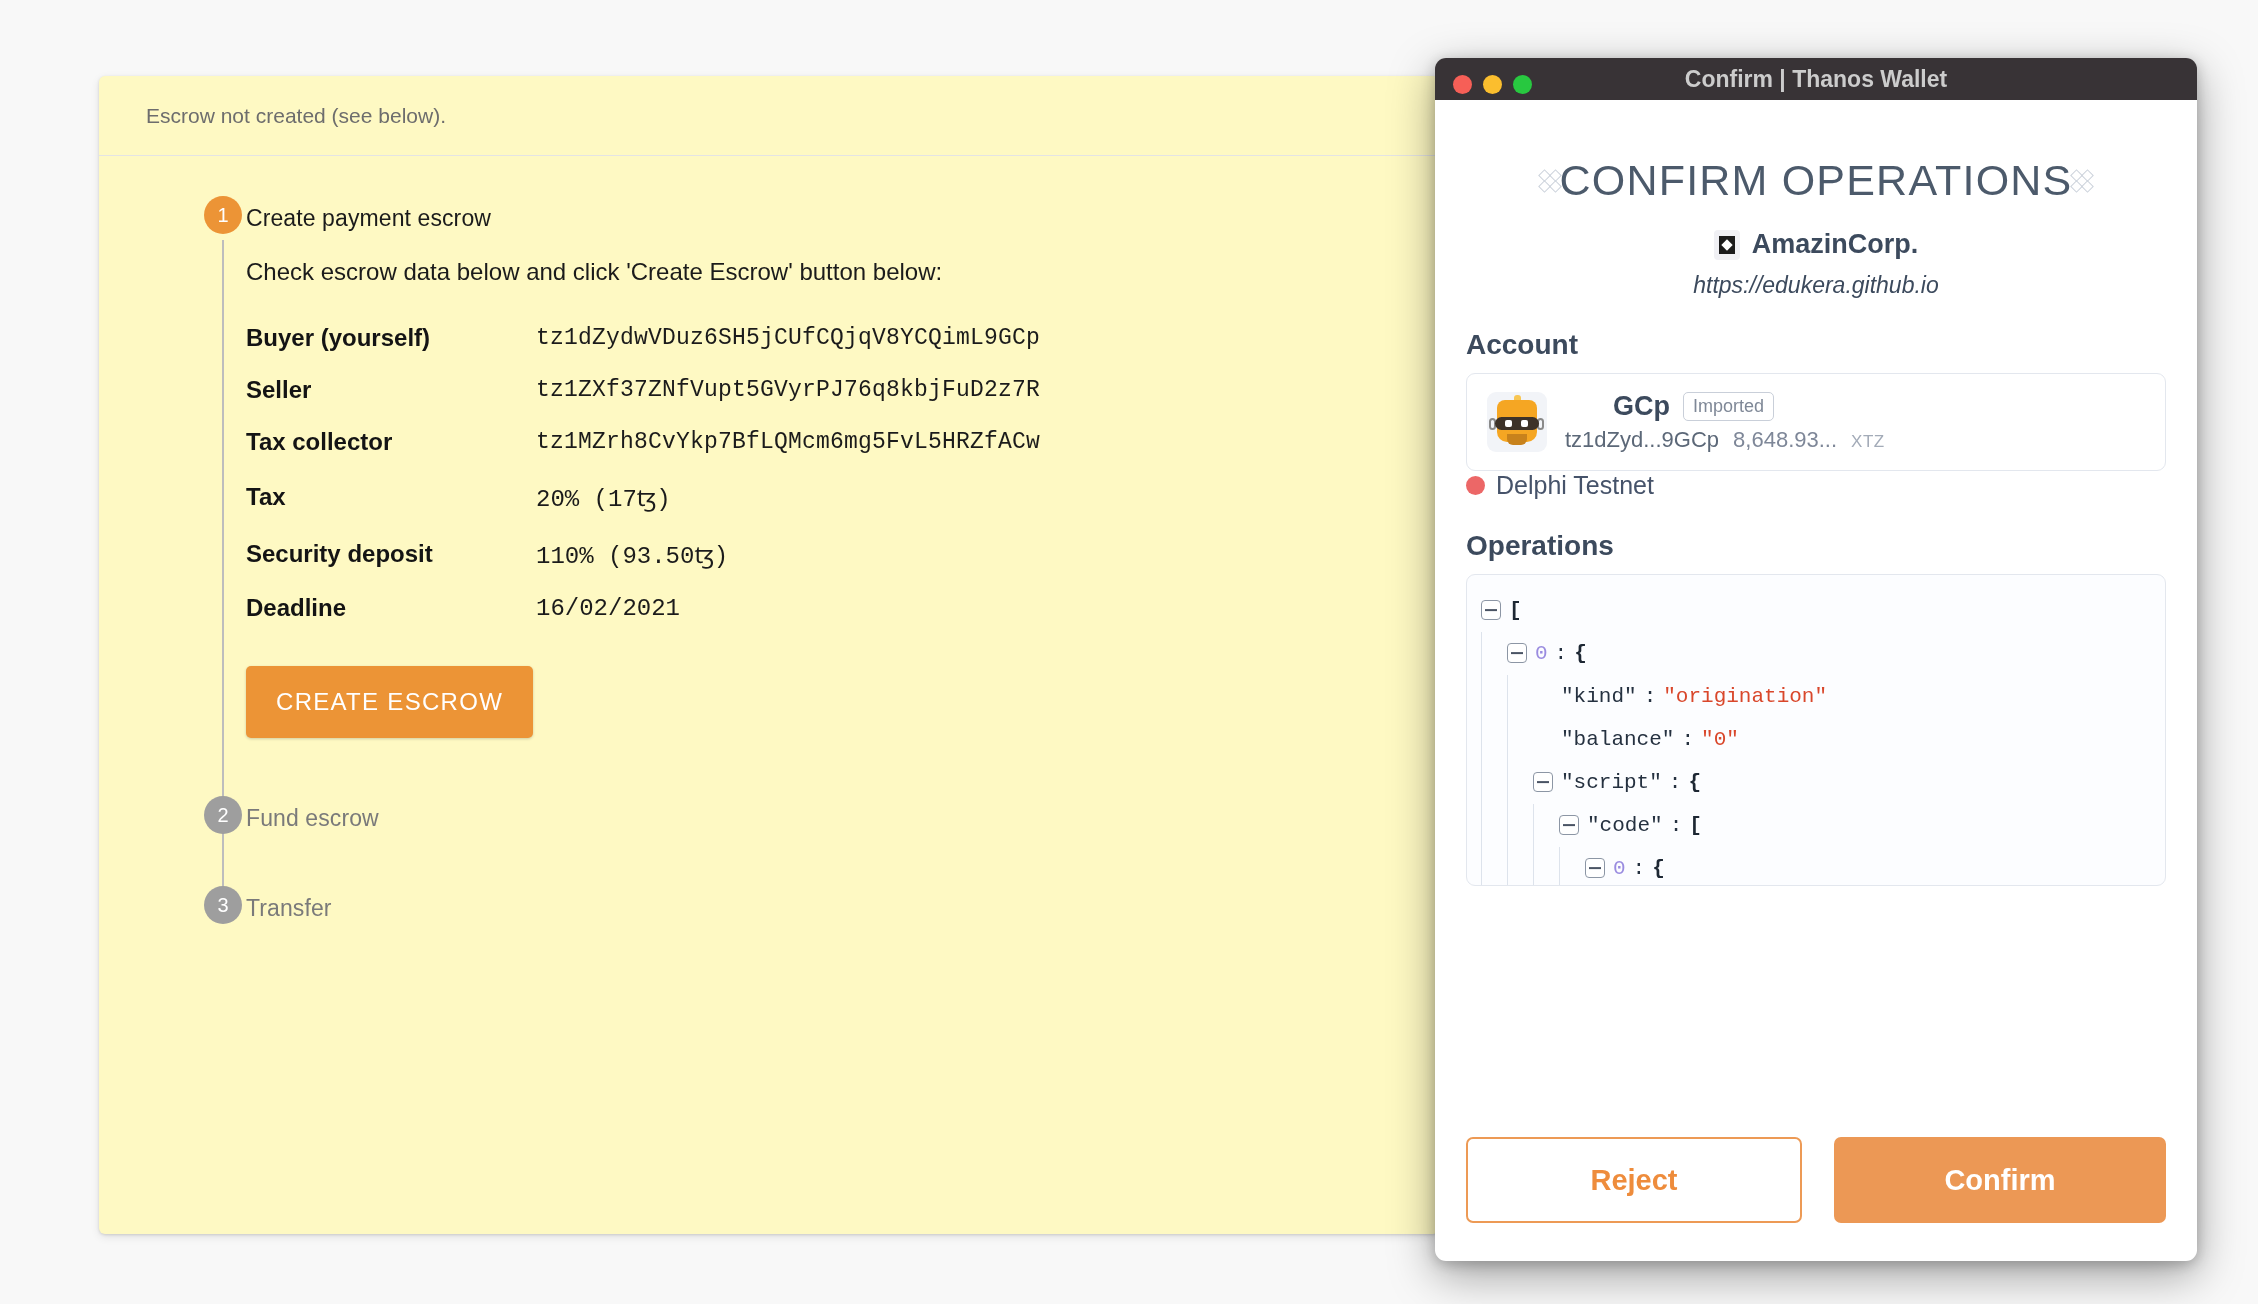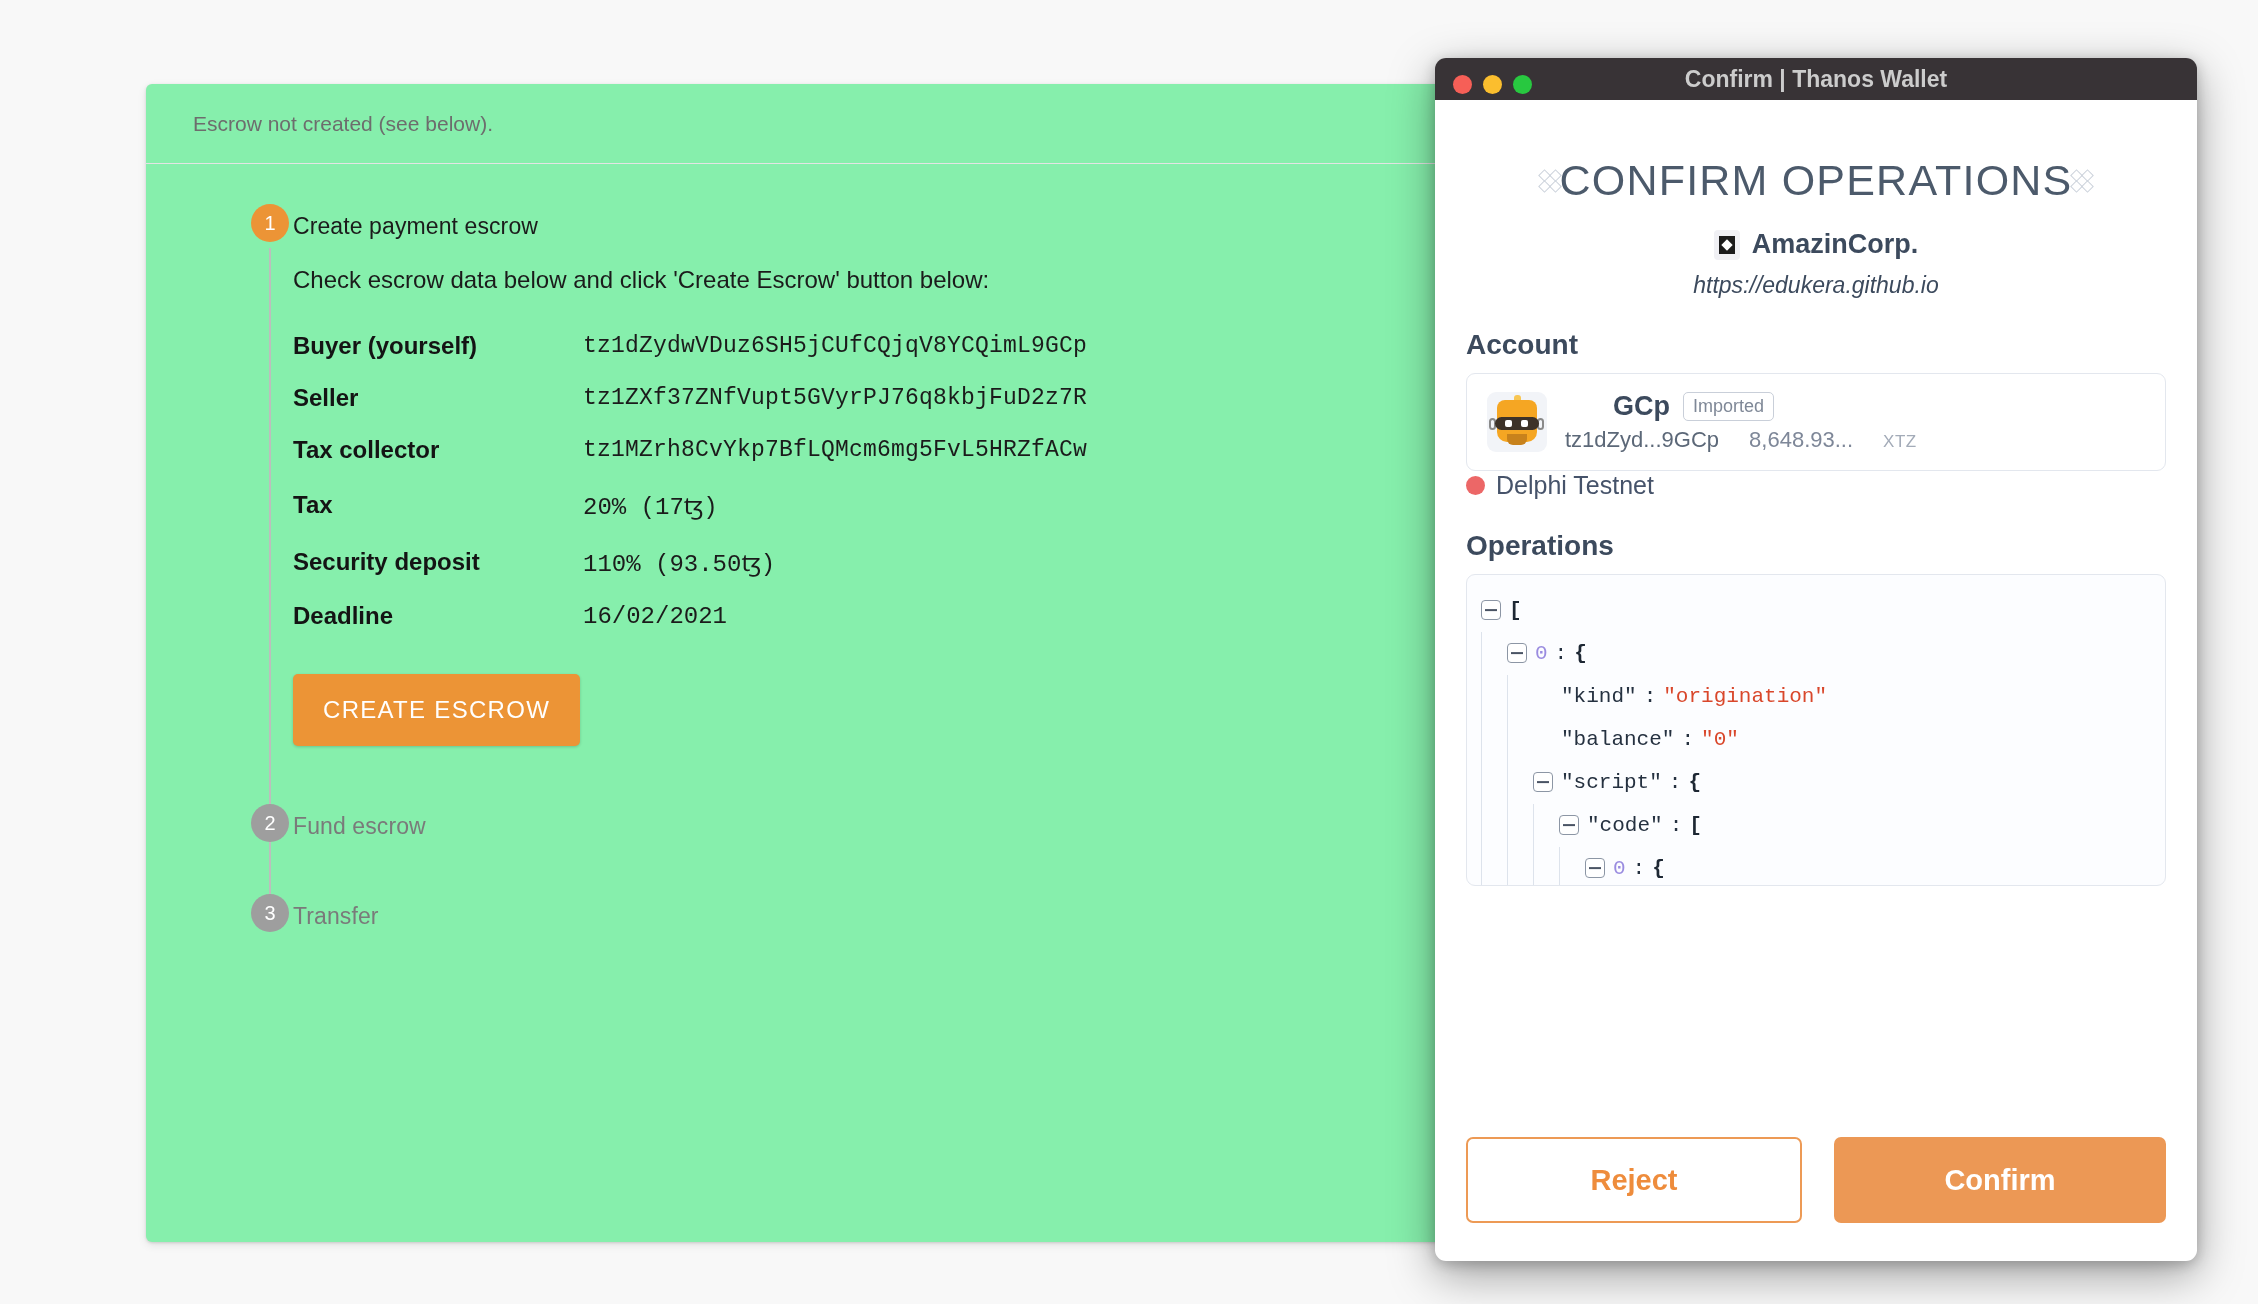--- a/index.html
+++ b/index.html
@@ -16,28 +16,27 @@
     position: relative;
     width: 2258px;
     height: 1304px;
     background: #f8f8f8;
   }
 
   
   .page-card {
     position: absolute;
     left: 99px;
-    top: 84px;
+    top: 76px;
     width: 1340px;
     height: 1158px;
-    background: #86efac;
+    background: #fef9c3;
     border-radius: 6px;
     box-shadow: 0 1px 3px rgba(0,0,0,0.13), 0 3px 10px rgba(0,0,0,0.09);
     overflow: hidden;
-    margin-left: 47px;
   }
 
   .status-bar {
     height: 80px;
     display: flex;
     align-items: center;
     padding-left: 47px;
     border-bottom: 1px solid #e4e4e4;
   }
   .status-text {
@@ -336,21 +335,21 @@
     color: #3c4a5d;
     margin-left: 48px;
   }
   .acct-badge {
     font-size: 18px;
     color: #7f8897;
     border: 1px solid #c9cfd9;
     border-radius: 5px;
     padding: 3px 9px;
   }
-  .acct-line2 { display: flex; align-items: baseline; gap: 30px; }
+  .acct-line2 { display: flex; align-items: baseline; gap: 14px; }
   .acct-addr { font-size: 22px; color: #5c6878; }
   .acct-balance { font-size: 22px; color: #7e8characters; }
   .acct-balance { color: #7e8798; }
   .acct-unit { font-size: 17px; color: #a3abb8; letter-spacing: 0.5px; }
 
   .network-row {
     display: flex;
     align-items: center;
     gap: 11px;
   }

